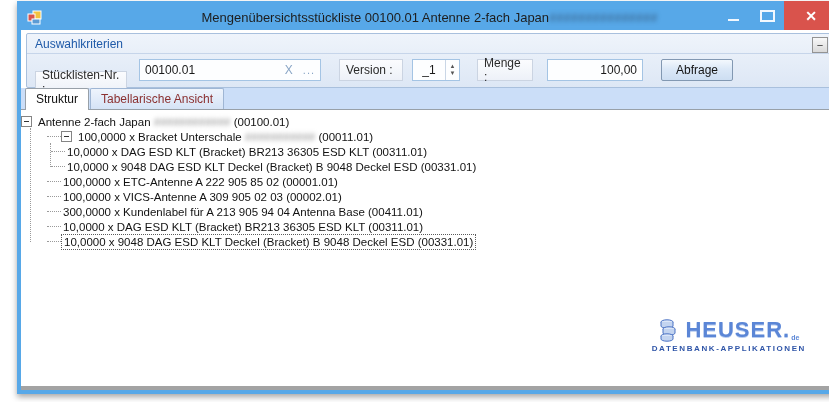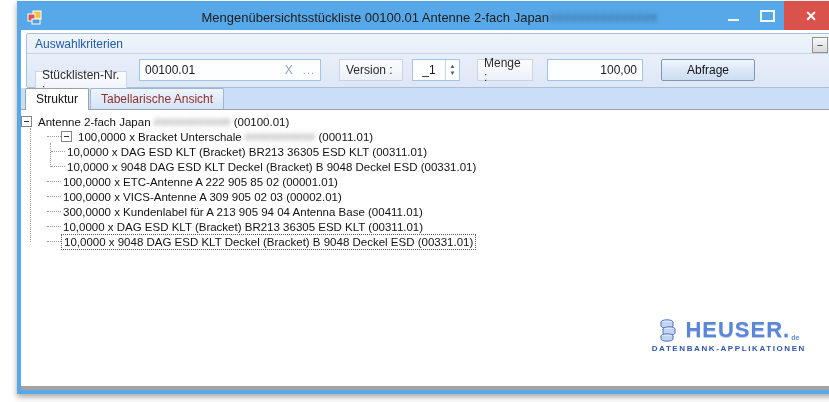--- a/index.html
+++ b/index.html
@@ -39,21 +39,21 @@
   .clear-x{color:#8aa6c6;font-size:12px;margin-right:10px;}
   .browse{color:#8aa6c6;font-size:11px;letter-spacing:1px;}
   .lbl-ver{left:312px;width:64px;}
   .updown{left:385px;width:48px;padding:0;}
   .updown .val{flex:1;text-align:center;color:#1a1a1a;}
   .spinners{width:13px;height:100%;display:flex;flex-direction:column;align-items:center;justify-content:center;
     border-left:1px solid #c9d6e6;font-size:6px;color:#555;line-height:7px;}
   .lbl-menge{left:450px;width:56px;}
   .in-menge{left:520px;width:96px;}
   .in-menge .val{flex:1;text-align:right;}
-  .abfrage{left:634px;width:94px;justify-content:center;
+  .abfrage{left:634px;width:72px;justify-content:center;
     background:linear-gradient(#f3f8fd,#dbe8f7 45%,#cddef2);border:1px solid #8298b2;border-radius:2px;
     color:#141414;font-size:12px;cursor:default;}
 
   
   .tabstrip{position:absolute;left:0;right:0;top:58px;height:21px;background:#cbdef8;
     display:flex;align-items:flex-end;padding-left:4px;box-sizing:border-box;}
   .tab{font-size:12px;padding:3px 10px 3px 10px;margin-right:1px;border:1px solid #9fb6d4;border-bottom:none;
     border-radius:2px 2px 0 0;position:relative;}
   .tab-inactive{background:linear-gradient(#eef4fc,#d5e3f6);color:#8b3030;}
   .tab-active{background:#fff;border-color:#98a0a8;color:#111;z-index:3;margin-bottom:-1px;padding-bottom:4px;}

